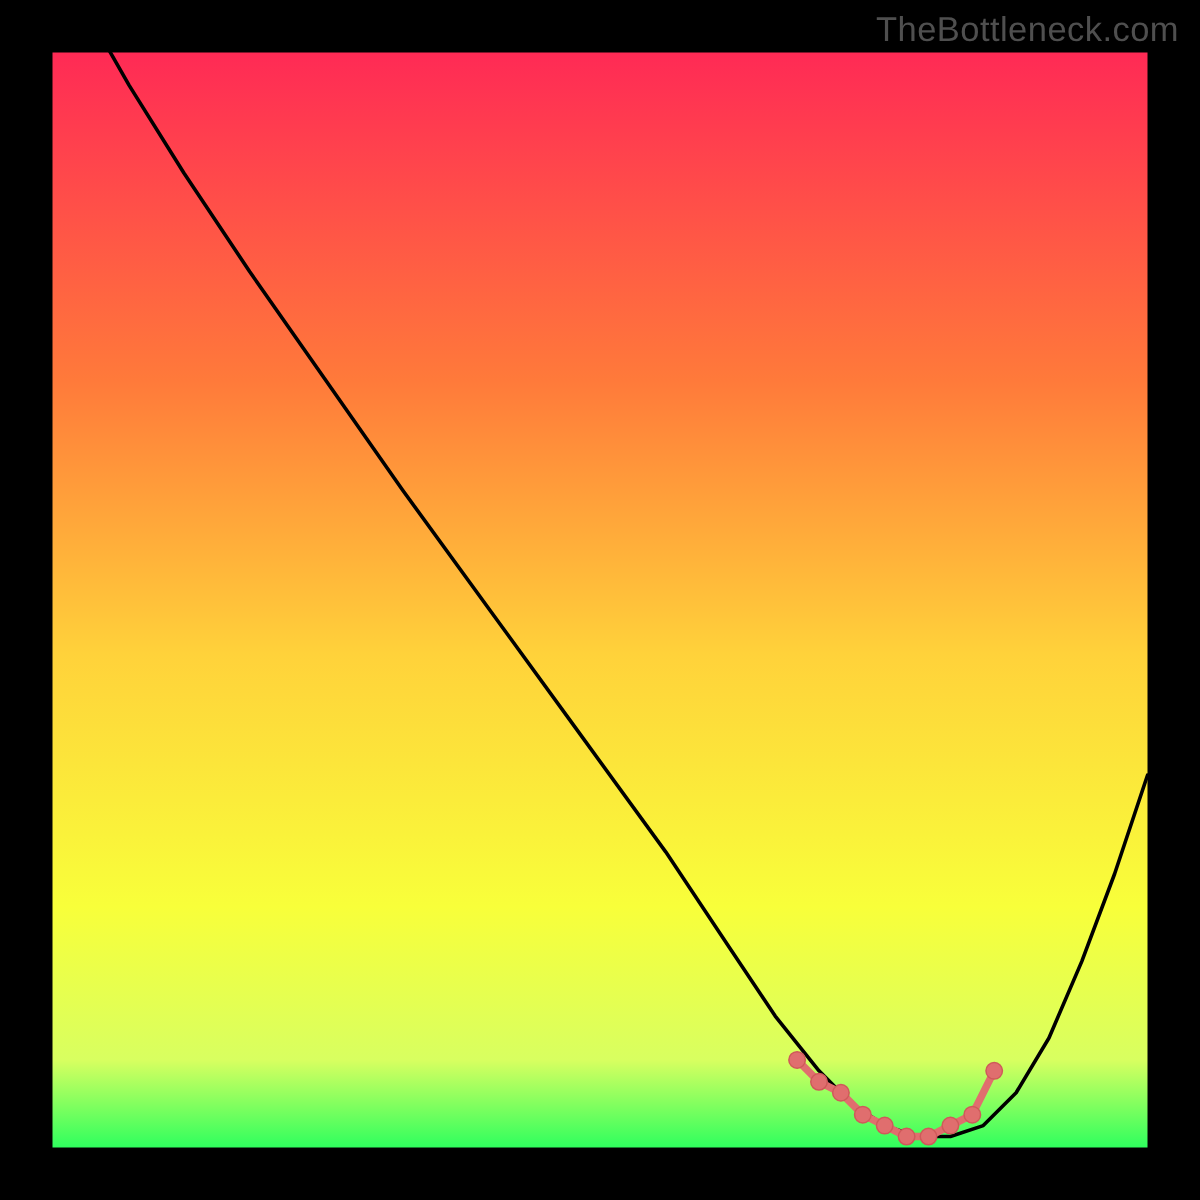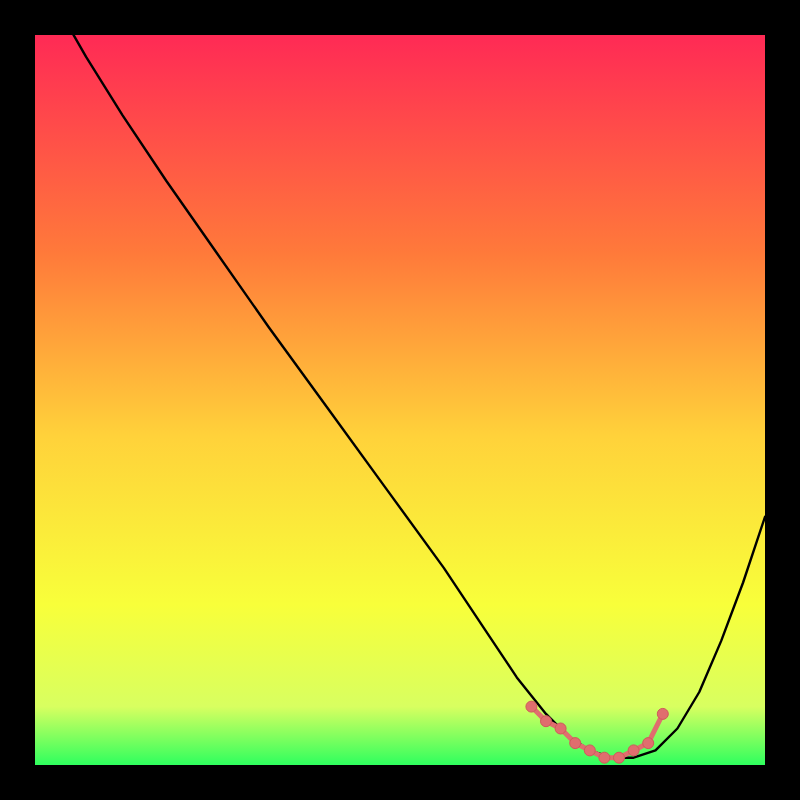--- a/index.html
+++ b/index.html
@@ -31,20 +31,21 @@
     top: 0;
     width: 800px;
     height: 800px;
   }
 </style>
 </head>
 <body>
 
 <div class="stage">
 
+  <div class="watermark">TheBottleneck.com</div>
 
   <svg class="plot" viewBox="0 0 800 800">
     <defs>
       <linearGradient id="heat" x1="0" y1="0" x2="0" y2="1">
         <stop id="g0" offset="0%" stop-color="#ff2a55"></stop>
         <stop id="g1" offset="30%" stop-color="#ff7a3a"></stop>
         <stop id="g2" offset="55%" stop-color="#ffd23a"></stop>
         <stop id="g3" offset="78%" stop-color="#f8ff3a"></stop>
         <stop id="g4" offset="92%" stop-color="#d8ff60"></stop>
         <stop id="g5" offset="100%" stop-color="#2fff5e"></stop>

